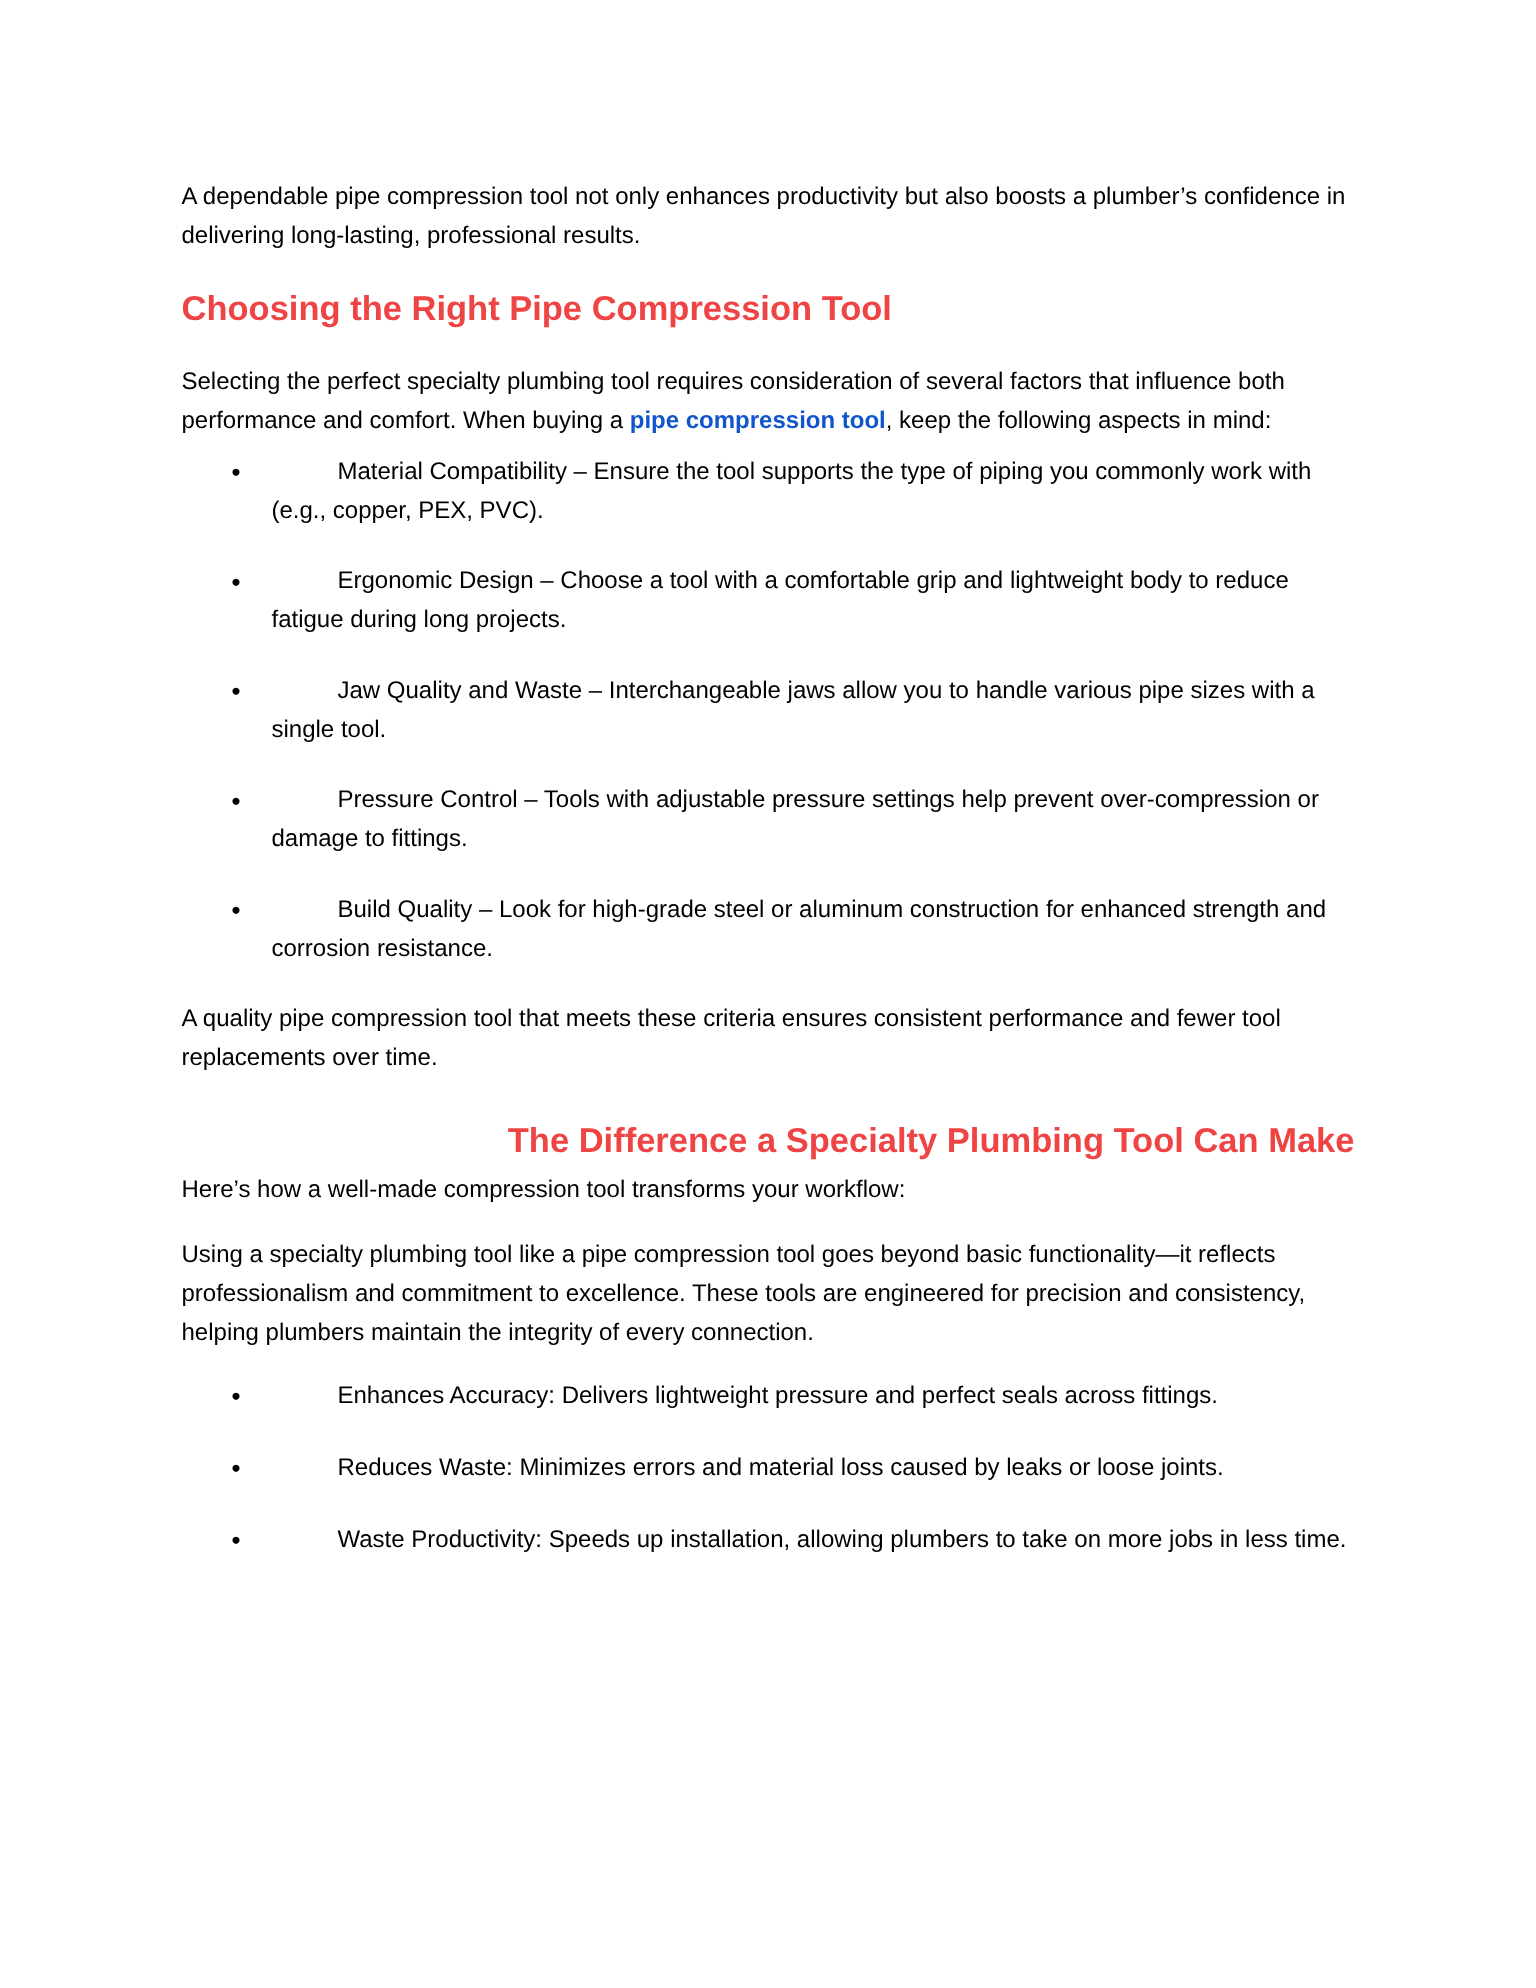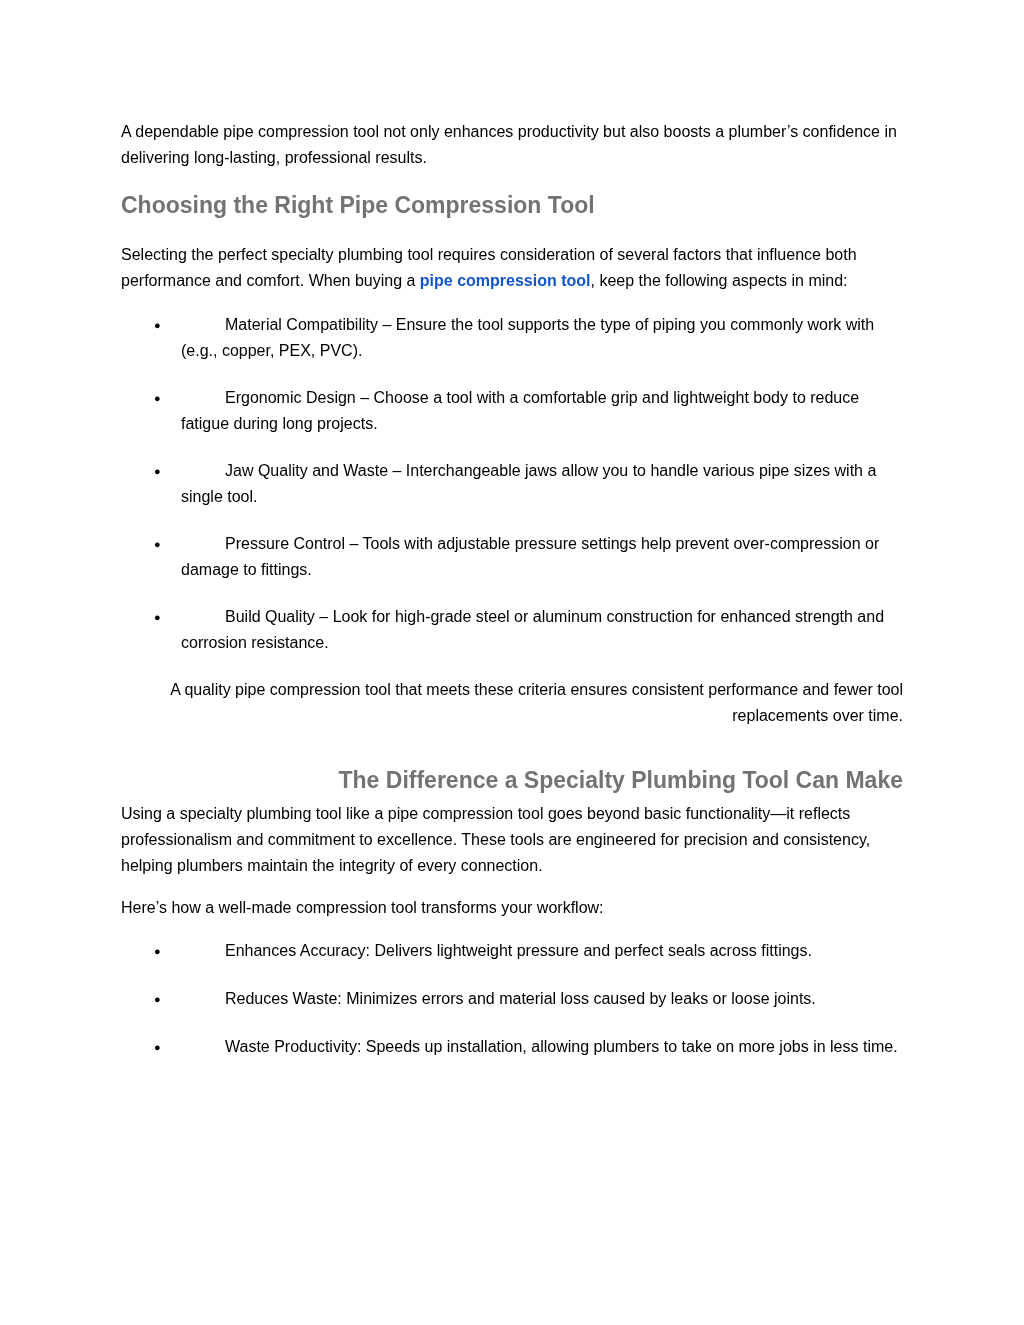--- a/index.html
+++ b/index.html
@@ -21,25 +21,25 @@
     padding: 119px 121px 0 121px;
     font-size: 16px;
     line-height: 26px;
   }
   .para { margin: 0 0 19px 0; }
   .heading {
     font-size: 23px;
     line-height: 31px;
     font-weight: 700;
     margin: 0 0 21px 0;
-    color: #737373;
+    color: #ef4444;
   }
   .heading-2 { margin-bottom: 5px; text-align: right; }
-  .p-lead { margin-bottom: 18px; }
-  .p-closing { margin-bottom: 36px; text-align: right; }
+  .p-lead { margin-bottom: 8px; }
+  .p-closing { margin-bottom: 26px; }
   .p-body { margin-bottom: 16px; }
   .p-workflow { margin-bottom: 17px; }
   a.doc-link {
     color: #1155cc;
     font-weight: 700;
     text-decoration: none;
     cursor: pointer;
   }
   ul.bullet-list {
     list-style: none;
@@ -99,23 +99,23 @@
       <span class="marker">●</span>
       <b class="lead">Build Quality</b>
       <span>– Look for high-grade steel or aluminum construction for enhanced strength and corrosion resistance.</span>
     </li>
   </ul>
 
   <p class="para p-closing">A quality pipe compression tool that meets these criteria ensures consistent performance and fewer tool replacements over time.</p>
 
   <h2 class="heading heading-2">The Difference a Specialty Plumbing Tool Can Make</h2>
 
+  <p class="para p-workflow">Here’s how a well-made compression tool transforms your workflow:</p>
+
   <p class="para p-body">Using a specialty plumbing tool like a pipe compression tool goes beyond basic functionality—it reflects professionalism and commitment to excellence. These tools are engineered for precision and consistency, helping plumbers maintain the integrity of every connection.</p>
-
-  <p class="para p-workflow">Here’s how a well-made compression tool transforms your workflow:</p>
 
   <ul class="bullet-list list-2">
     <li>
       <span class="marker">●</span>
       <b class="lead">Enhances Accuracy:</b>
       <span>Delivers lightweight pressure and perfect seals across fittings.</span>
     </li>
     <li>
       <span class="marker">●</span>
       <b class="lead">Reduces Waste:</b>

